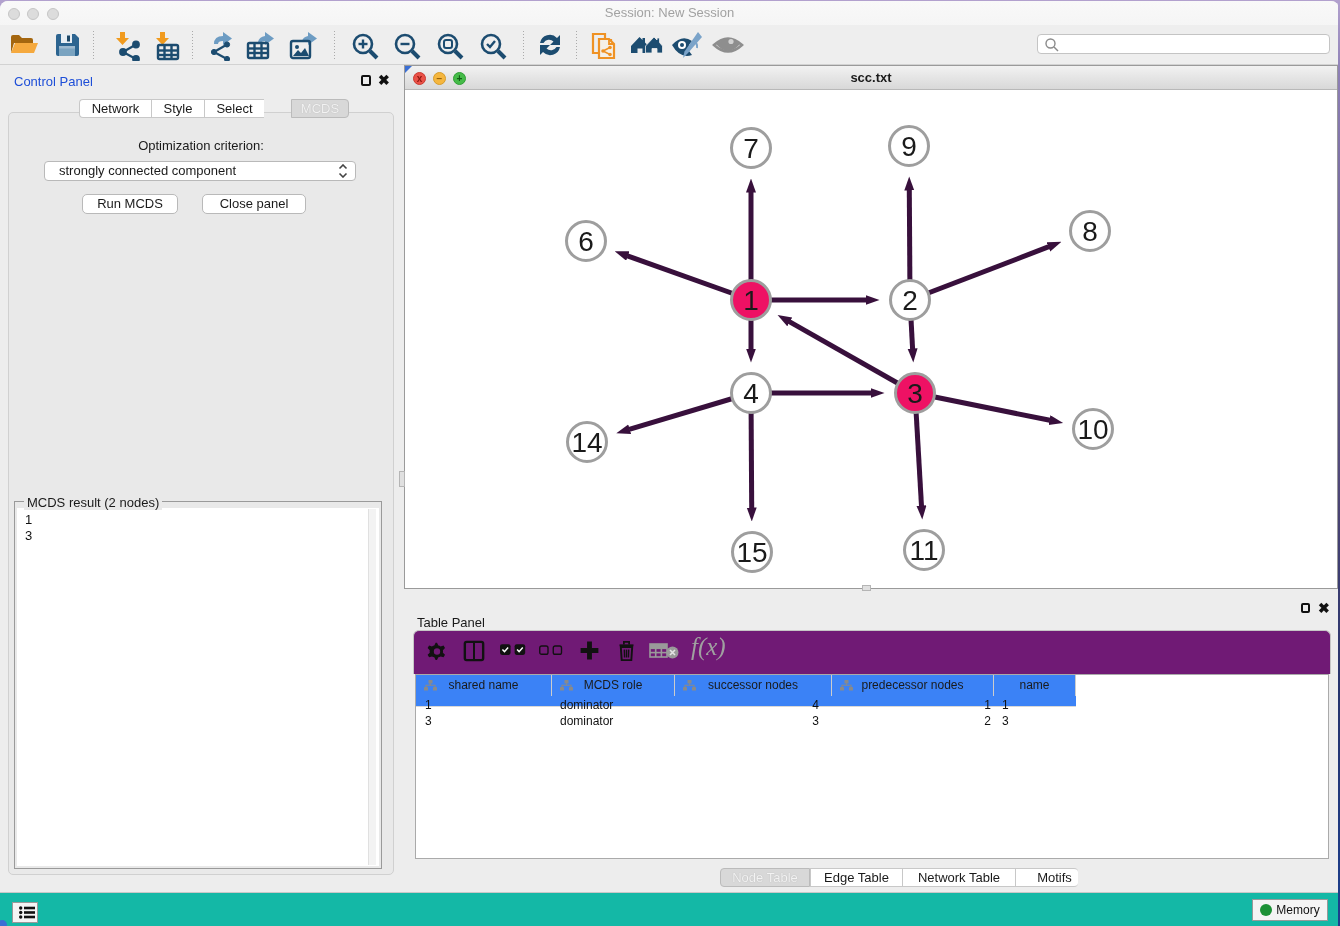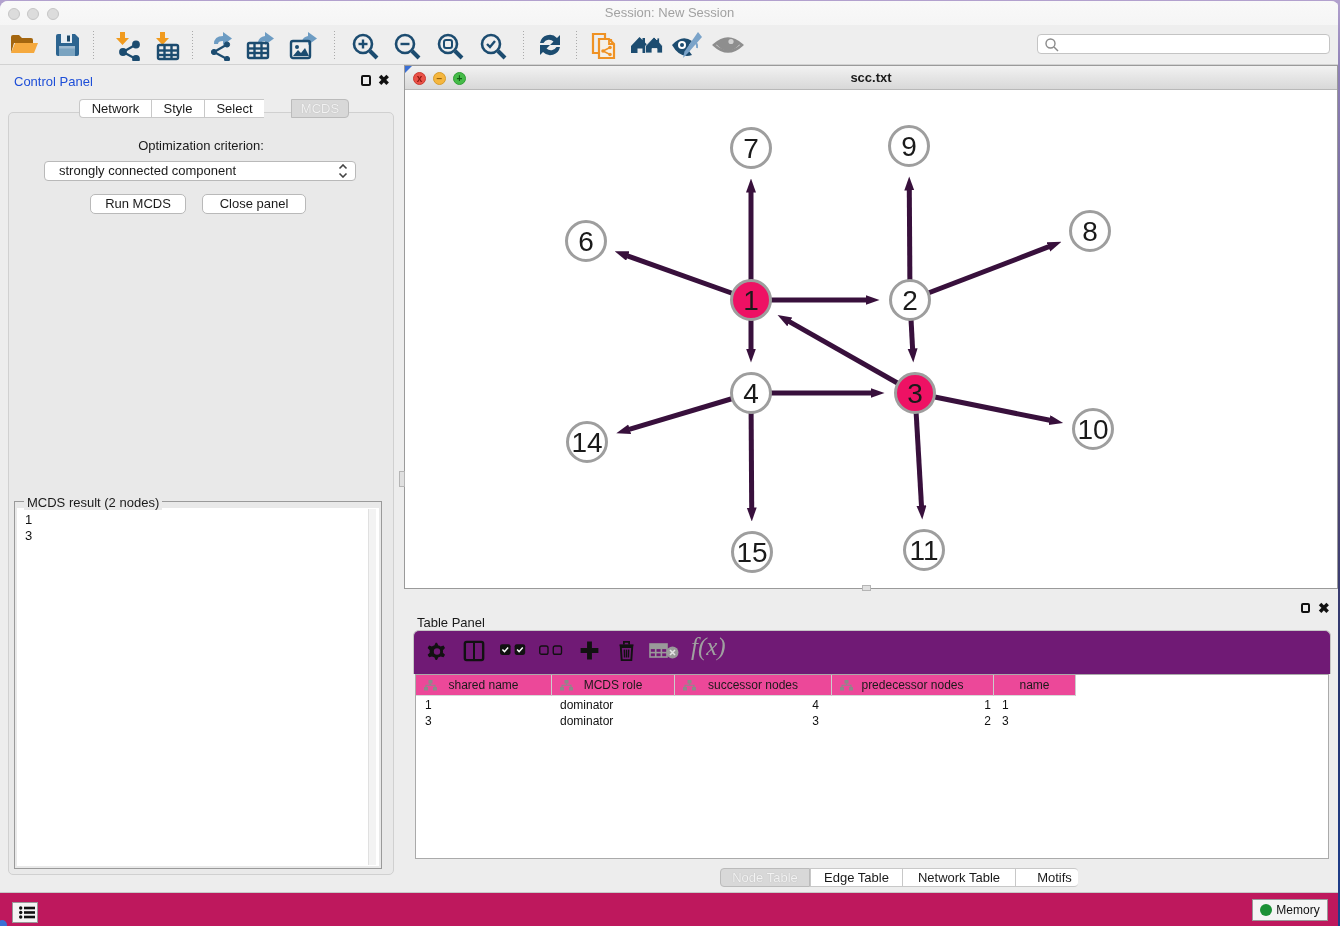--- a/index.html
+++ b/index.html
@@ -61,30 +61,30 @@
   font-size:10px; font-weight:bold; text-align:center; line-height:12px; }
 #nw-title { position:absolute; top:4px; left:0; width:100%; text-align:center;
   font-size:13px; color:#1a1a1a; font-weight:bold; }
 
 #tpanel { position:absolute; left:404px; top:592px; width:934px; height:299px; background:#ededed; }
 #tp-title { position:absolute; left:13px; top:22px; font-size:13px; color:#1a1a1a; }
 #tp-toolbar { position:absolute; left:9px; top:37px; width:918px; height:44px;
   background:#701a75; border:1px solid #c6c6c6; border-radius:6px 6px 0 0; border-bottom:none; }
 #tp-table { position:absolute; left:11px; top:81px; width:914px; height:185px;
   background:#fff; border:1px solid #aaa; font-size:12px; }
-.th-row { position:absolute; left:0; top:0; height:21px; background:#ec4899;
+.th-row { position:absolute; left:0; top:0; height:32px; background:#3b82f6;
   border-bottom:1px solid #d8d8d8; }
 .th-cell { position:absolute; top:0; height:21px; border-right:1px solid #ccc;
   color:#1a1a1a; font-size:12px; text-align:center; line-height:21px; }
 .td { position:absolute; font-size:12px; color:#111; }
 
 #bottabs { position:absolute; left:289px; top:275px; display:flex; }
 
 #statusbar { position:absolute; left:0; top:891px; width:100%; height:35px;
-  background:#be185d; border-top:1px solid #c8c8c8; }
+  background:#14b8a6; border-top:1px solid #c8c8c8; }
 #memorybtn { position:absolute; right:11px; top:6px; width:76px; height:22px;
   background:#f4f4f4; border:1px solid #999; font-size:12px; color:#111;
   text-align:center; line-height:20px; }
 #listbtn { position:absolute; left:12px; top:9px; width:26px; height:21px;
   background:#f4f4f4; border:1px solid #999; }
 
 #redge { position:absolute; right:0; top:0; width:2px; height:926px;
   background:linear-gradient(#b2a1ce 0%, #8d7fb5 8%, #4a4373 55%, #25336d 75%, #1c3f8e 100%); }
 </style>
 </head>
@@ -232,21 +232,21 @@
       <div class="tab sel" style="width:58px; border-radius:0 4px 4px 0;">MCDS</div>
     </div>
     <div id="cp-content"></div>
     <div id="optlabel">Optimization criterion:</div>
     <div id="optselect">strongly connected component
       <svg width="10" height="14" viewBox="0 0 10 14" style="position:absolute;right:7px;top:2px">
         <path d="M1.5 4.5 L5 1 L8.5 4.5" fill="none" stroke="#444" stroke-width="1.6"></path>
         <path d="M1.5 9.5 L5 13 L8.5 9.5" fill="none" stroke="#444" stroke-width="1.6"></path>
       </svg>
     </div>
-    <div class="btn" style="left:90px; top:128px; width:96px;">Run MCDS</div>
+    <div class="btn" style="left:82px; top:128px; width:96px;">Run MCDS</div>
     <div class="btn" style="left:202px; top:128px; width:104px;">Close panel</div>
     <div id="mcds-fs">
       <div class="fsborder"></div>
       <div class="fswhite">1<br>3</div>
       <div class="fsscroll"></div>
       <div class="fslegend">MCDS result (2 nodes)</div>
     </div>
   </div>
   <div id="netwin">
     <div style="position:absolute;left:0;top:0;width:0;height:0;border-top:7px solid #3b6fd4;border-right:7px solid transparent;z-index:3"></div>

